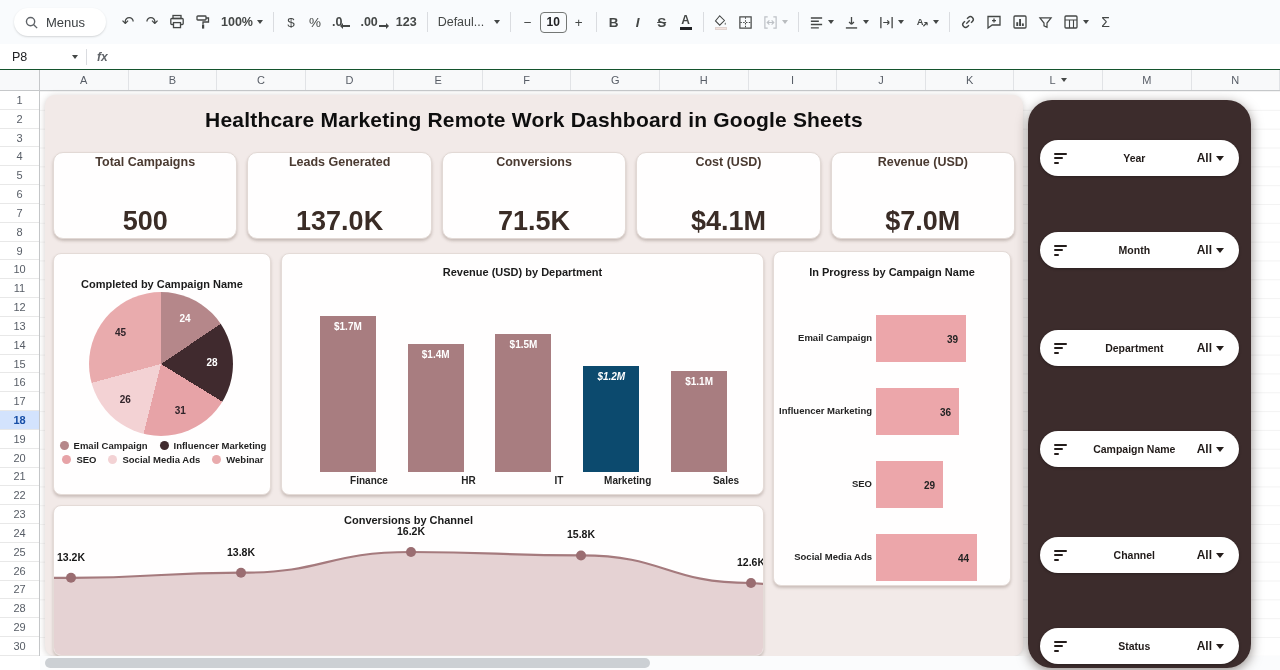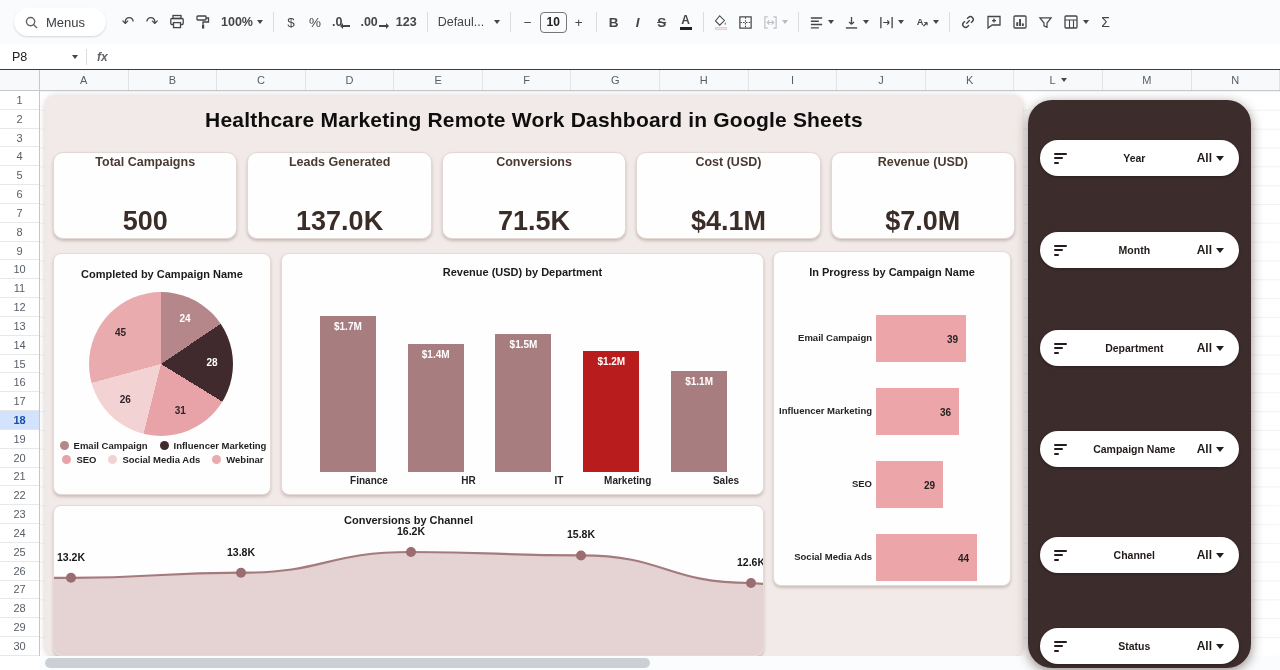--- a/index.html
+++ b/index.html
@@ -427,21 +427,21 @@
           <div class="kpi-label">Cost (USD)</div>
           <div class="kpi-value">$4.1M</div>
         </div>
         <div class="kpi-card">
           <div class="kpi-label">Revenue (USD)</div>
           <div class="kpi-value">$7.0M</div>
         </div>
       </div>
 
     <div class="card" id="pieCard">
-      <div class="card-title" style="top:14px;">Completed by Campaign Name</div>
+      <div class="card-title" style="top:24px;">Completed by Campaign Name</div>
       <div class="pie" id="pie" style="background: conic-gradient(rgb(181, 135, 138) 0deg, rgb(181, 135, 138) 56.1deg, rgb(64, 42, 46) 56.1deg, rgb(64, 42, 46) 121.56deg, rgb(231, 163, 167) 121.56deg, rgb(231, 163, 167) 194.03deg, rgb(243, 210, 212) 194.03deg, rgb(243, 210, 212) 254.81deg, rgb(233, 171, 173) 254.81deg, rgb(233, 171, 173) 360deg);">
           <div class="pie-val" style="left: 86.9839px; top: 20.9914px; color: rgb(255, 255, 255);">24</div>
           <div class="pie-val" style="left: 113.989px; top: 64.9597px; color: rgb(255, 255, 255);">28</div>
           <div class="pie-val" style="left: 82.2763px; top: 113.217px; color: rgb(48, 36, 42);">31</div>
           <div class="pie-val" style="left: 27.3073px; top: 102.428px; color: rgb(48, 36, 42);">26</div>
           <div class="pie-val" style="left: 22.4863px; top: 35.022px; color: rgb(48, 36, 42); text-align: center;">45</div>
         </div>
       <div class="pie-legend" id="pieLegend">
           <div class="leg-item">
             <span class="leg-dot" style="background: rgb(181, 135, 138);"></span>
@@ -471,21 +471,21 @@
       <div class="bar-plot" id="barPlot">
           <div class="vbar" style="height: 156px; background: rgb(168, 125, 128);">
             <div class="vbar-lab">$1.7M</div>
           </div>
           <div class="vbar" style="height: 128px; background: rgb(168, 125, 128);">
             <div class="vbar-lab">$1.4M</div>
           </div>
           <div class="vbar" style="height: 138px; background: rgb(168, 125, 128);">
             <div class="vbar-lab">$1.5M</div>
           </div>
-          <div class="vbar" style="height: 121px; background: #b91c1c;">
+          <div class="vbar" style="height: 106px; background: #0c4a6e; font-style: italic;">
             <div class="vbar-lab">$1.2M</div>
           </div>
           <div class="vbar" style="height: 101px; background: rgb(168, 125, 128);">
             <div class="vbar-lab">$1.1M</div>
           </div>
         </div>
       <div class="bar-cats" id="barCats">
           <div class="bar-cat">Finance</div>
           <div class="bar-cat">HR</div>
           <div class="bar-cat">IT</div>

